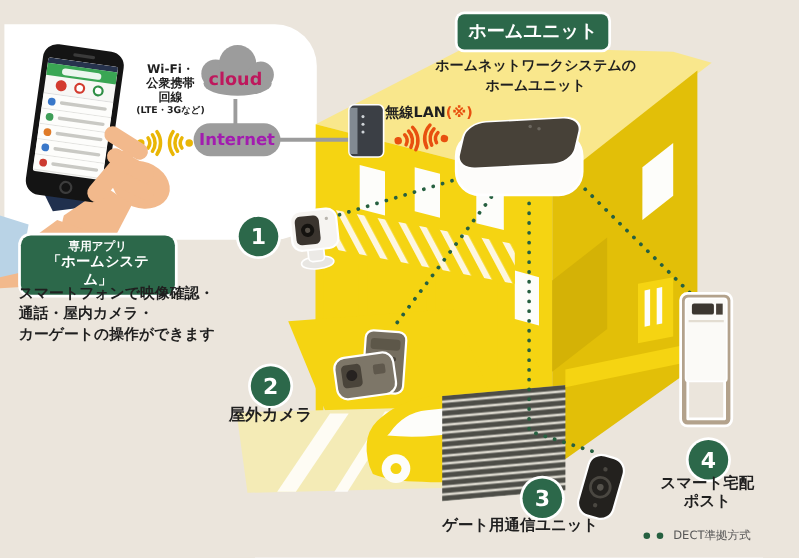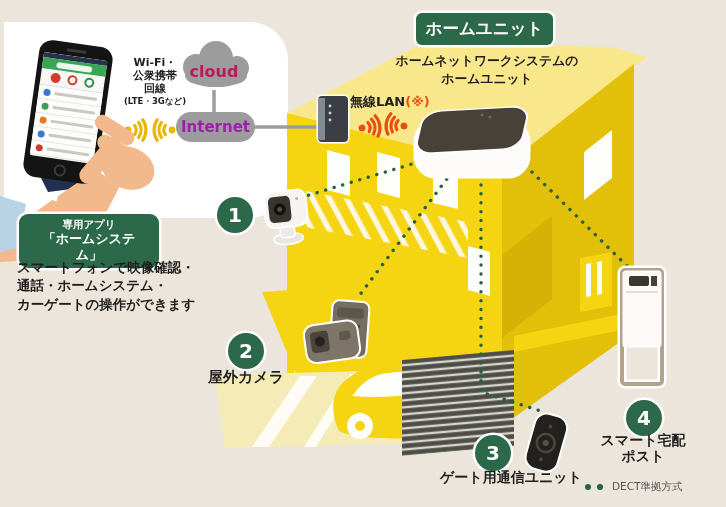--- a/index.html
+++ b/index.html
@@ -37,21 +37,21 @@
   #wlan-label .note{color:#e8500f;}
   #unit-badge{left:416px;top:13px;width:137px;height:32px;line-height:32px;text-align:center;background:#2c684a;color:#fff;font-size:16.5px;font-weight:bold;border-radius:6px;box-shadow:0 0 0 2.5px #fff;}
   #unit-subtitle{left:392px;top:52px;width:190px;text-align:center;font-size:12.8px;line-height:17.5px;}
   #app-badge{left:19px;top:214px;width:108px;background:#2c684a;color:#fff;text-align:center;border-radius:9px;padding:4px 16px 5px;box-shadow:0 0 0 2.5px #fff;}
   #app-badge .l1{font-size:10.5px;line-height:13px;font-weight:bold;}
   #app-badge .l2{font-size:13px;line-height:16px;font-weight:bold;}
   #app-desc{left:17px;top:258px;font-size:13.5px;line-height:18.4px;}
   .numcircle{width:36px;height:36px;border-radius:50%;background:#2c684a;color:#fff;text-align:center;line-height:36px;font-size:20px;font-weight:bold;box-shadow:0 0 0 2.5px #fff;}
   #b1{left:217px;top:197px;} #l1{left:174px;top:230px;width:120px;text-align:center;font-size:15px;}
   #b2{left:228px;top:333px;} #l2{left:186px;top:368px;width:120px;text-align:center;font-size:15px;}
-  #b3{left:475px;top:435px;} #l3{left:402px;top:469px;width:180px;text-align:right;font-size:14px;}
+  #b3{left:475px;top:435px;} #l3{left:402px;top:469px;width:180px;text-align:left;font-size:14px;}
   #b4{left:626px;top:400px;} #l4{left:593px;top:432px;width:100px;text-align:center;font-size:14px;line-height:16px;}
   #legend{left:585px;top:480px;display:flex;align-items:center;gap:6px;}
   #legend .ldot{width:6px;height:6px;border-radius:50%;background:#266040;}
   #legend .ltext{font-size:10.5px;color:#565656;margin-left:3px;}
 </style>
 </head>
 <body>
 
 <div id="stage">
 
@@ -290,21 +290,21 @@
     <div>ホームネットワークシステムの</div>
     <div>ホームユニット</div>
   </div>
 
   <div id="app-badge" class="abs txt">
     <div class="l1">専用アプリ</div>
     <div class="l2">「ホームシステム」</div>
   </div>
   <div id="app-desc" class="abs txt jp">
     <div>スマートフォンで映像確認・</div>
-    <div>通話・ホームシステム・</div>
+    <div>通話・屋内カメラ・</div>
     <div>カーゲートの操作ができます</div>
   </div>
 
   <div id="b1" class="abs txt numcircle">1</div>
   <div id="b2" class="abs txt numcircle">2</div>
   <div id="l2" class="abs txt jp">屋外カメラ</div>
   <div id="b3" class="abs txt numcircle">3</div>
   <div id="l3" class="abs txt jp">ゲート用通信ユニット</div>
   <div id="b4" class="abs txt numcircle">4</div>
   <div id="l4" class="abs txt jp">

